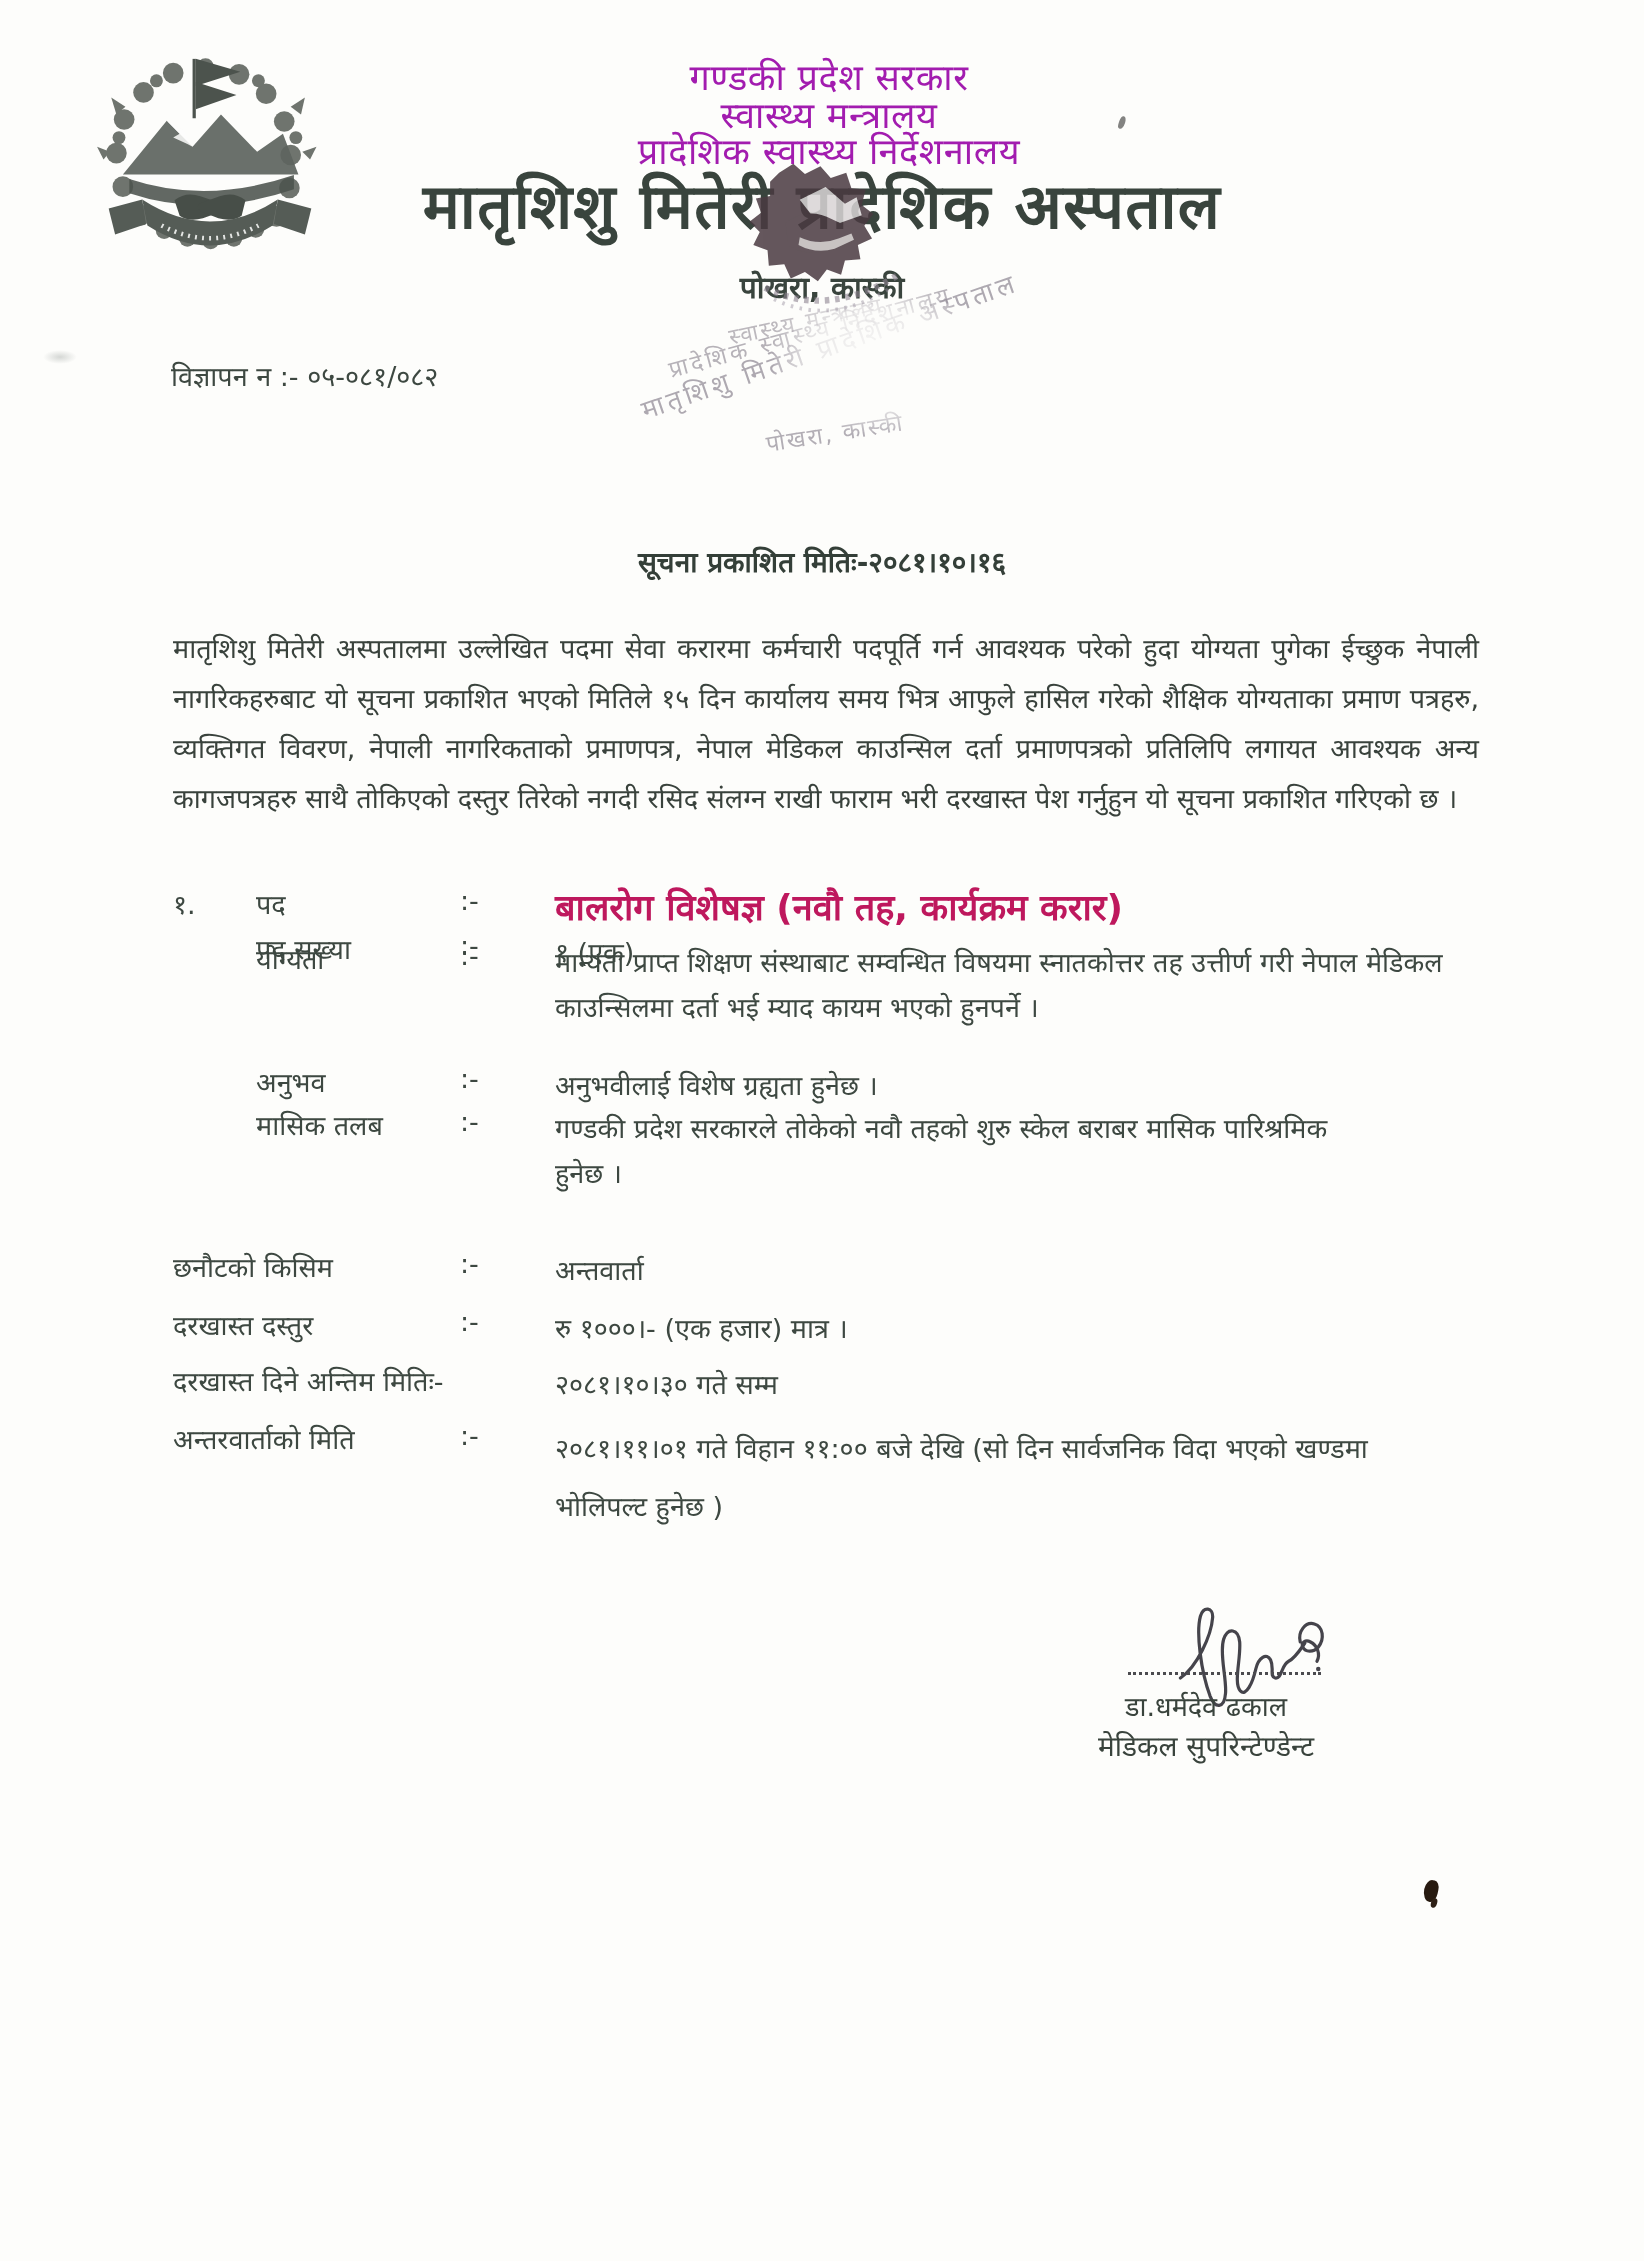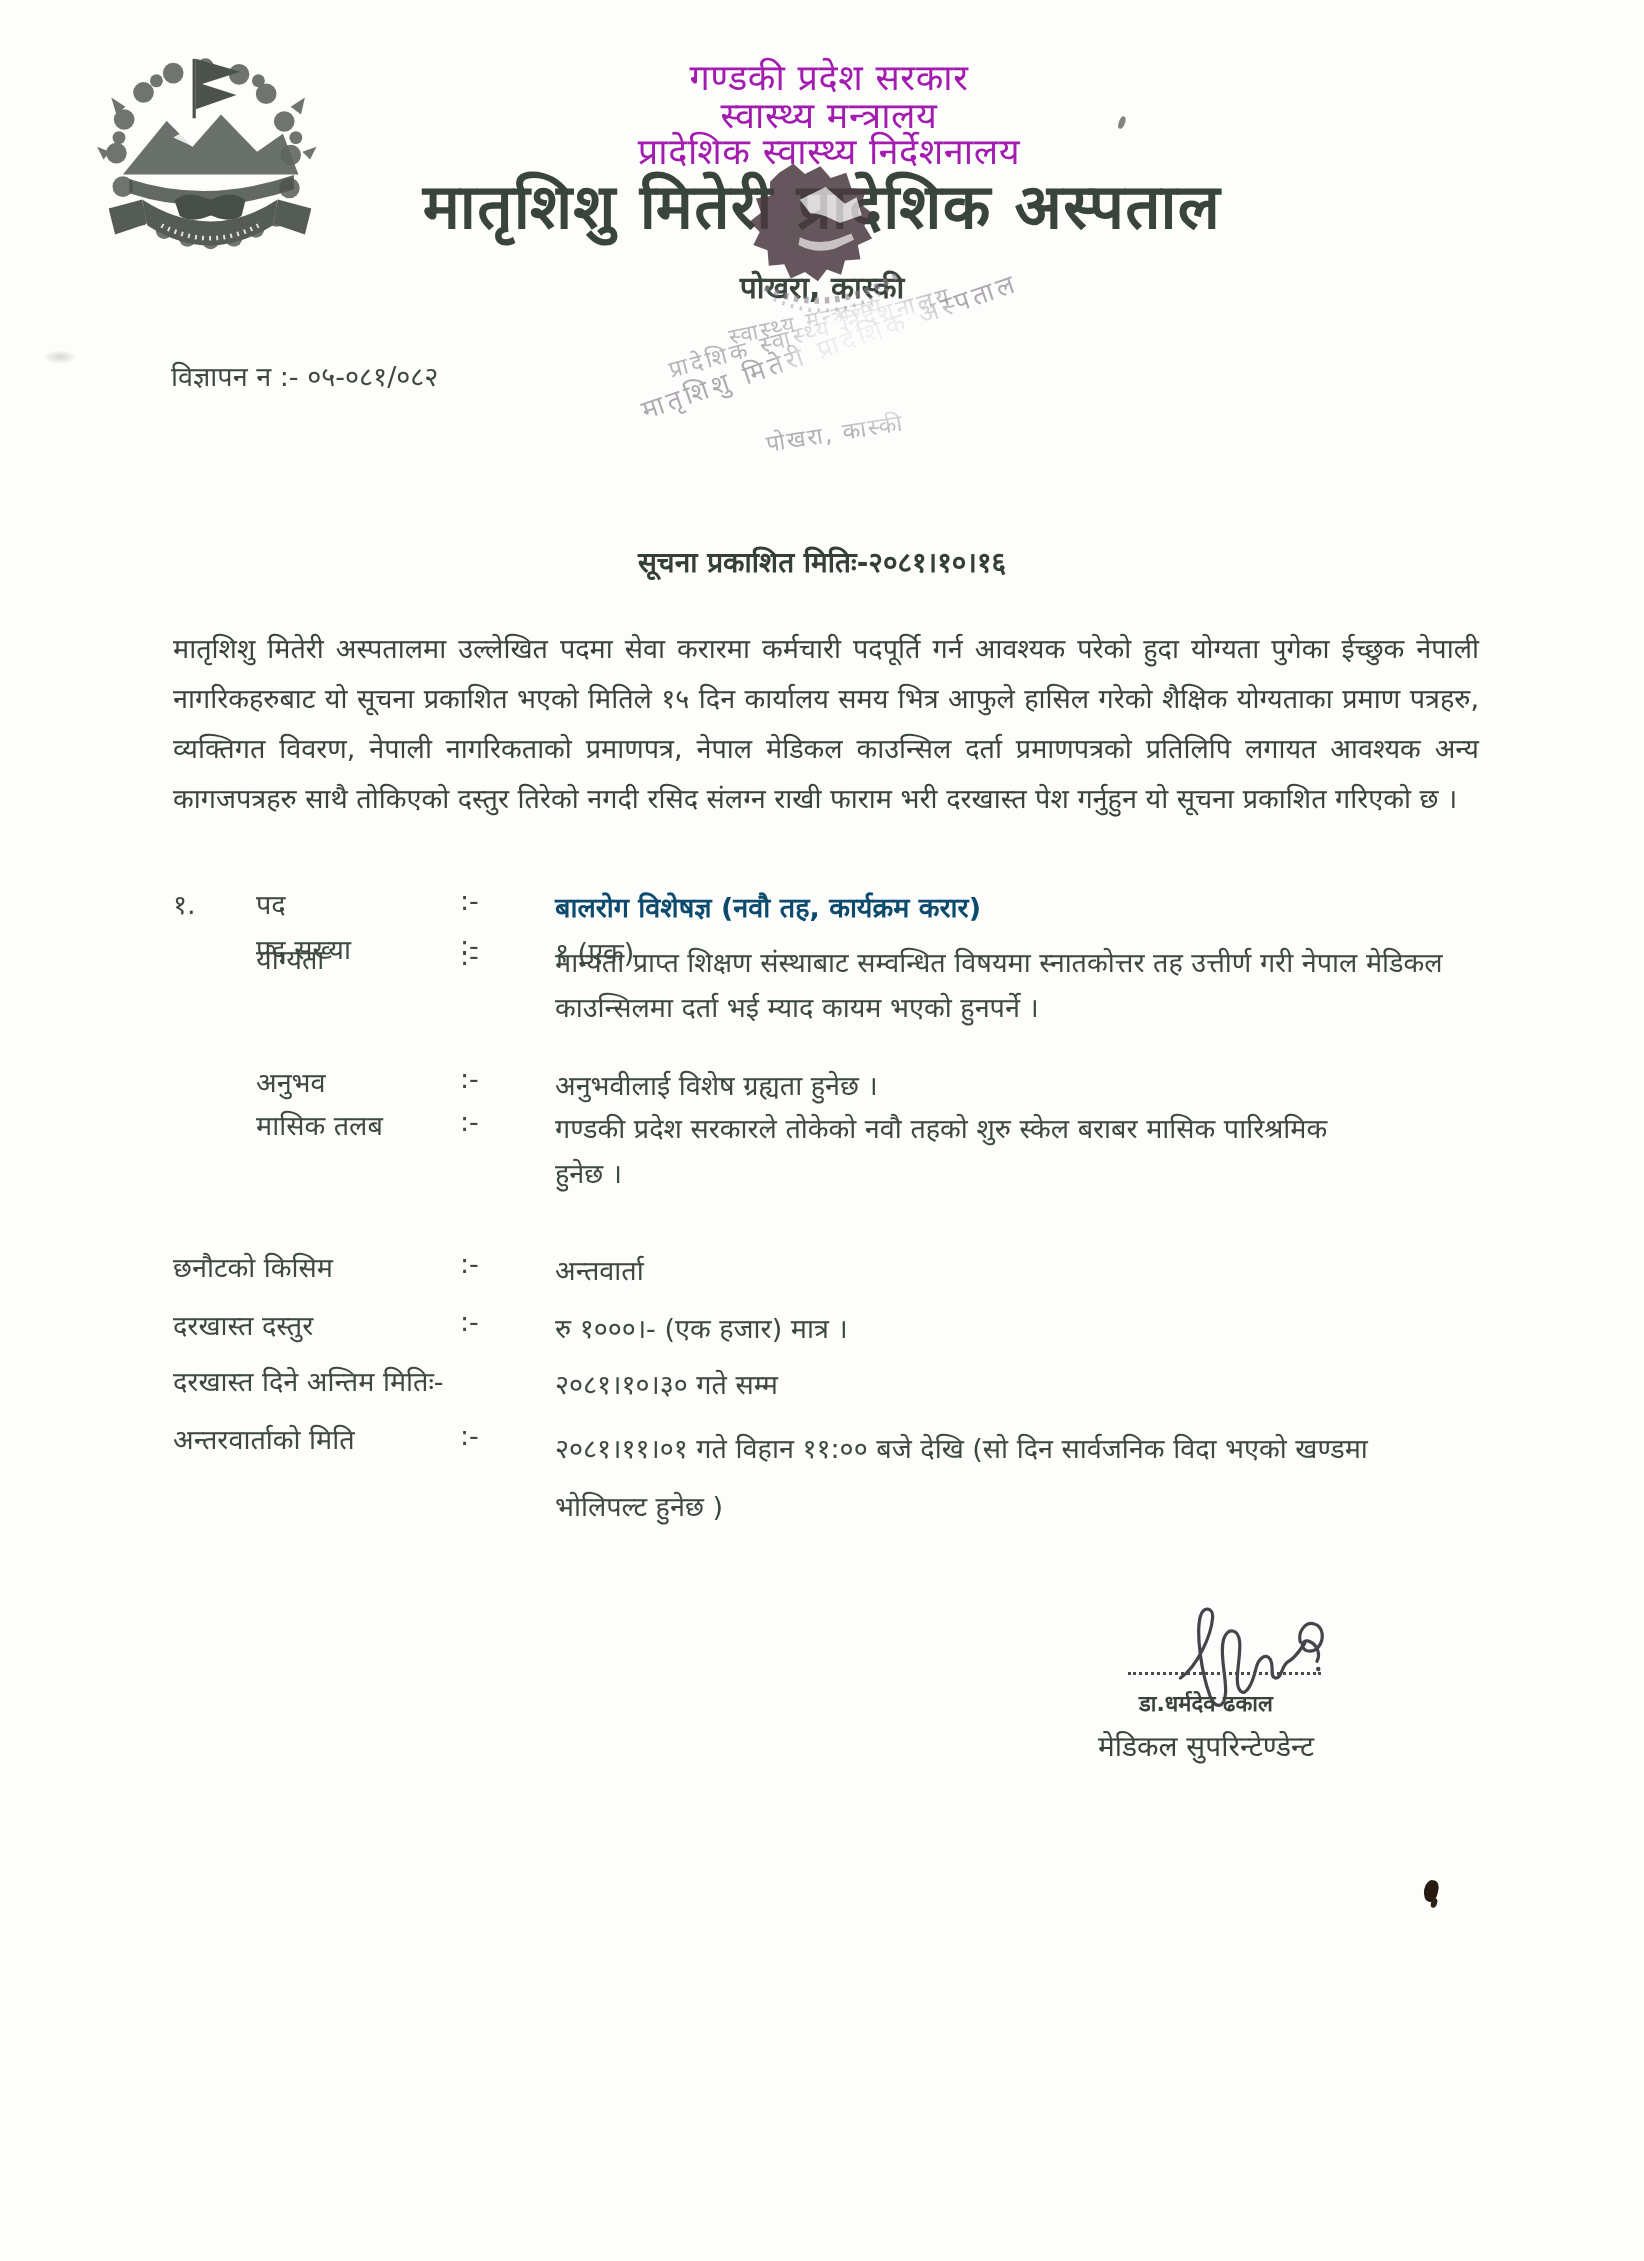--- a/index.html
+++ b/index.html
@@ -32,26 +32,26 @@
 
   .lrow{left:0;width:1644px;height:52px;font-size:27px;}
   .c-num{position:absolute;left:173px;}
   .c-label{position:absolute;left:256px;white-space:nowrap;}
   .d-label{position:absolute;left:173px;white-space:nowrap;}
   .c-sep{position:absolute;left:460px;}
   .c-val{position:absolute;left:555px;width:967px;line-height:45px;}
   .c-val.w1440{width:928px;}
   .c-val.w1270{width:819px;}
   .c-val.w1370{width:883px;line-height:58px;}
-  .bold-val{font-weight:bold;font-size:27px;color:#0c4a6e;}
+  .bold-val{font-weight:bold;font-size:36px;color:#be185d;}
 
   
   .sigblock{left:1045px;top:1583px;width:322px;height:193px;}
   .dotline{position:absolute;left:83px;top:89px;width:193px;border-bottom:3.9px dotted #4b4b4f;}
-  .sig-name{position:absolute;left:0;top:104px;width:322px;text-align:center;font-size:22px;font-weight:bold;color:#39433c;white-space:nowrap;}
+  .sig-name{position:absolute;left:0;top:104px;width:322px;text-align:center;font-size:27px;font-weight:normal;color:#39433c;white-space:nowrap;}
   .sig-desg{position:absolute;left:0;top:143px;width:322px;text-align:center;font-size:28px;color:#39433c;white-space:nowrap;}
 
   
   .smudge{left:43px;top:350px;width:34px;height:14px;border-radius:50%;
     background:radial-gradient(ellipse, rgba(120,128,124,.30), rgba(120,128,124,0) 70%);}
   .comma-mark{left:1119px;top:116px;width:5.8px;height:13px;background:#5a5a58;border-radius:50% 50% 60% 40%;transform:rotate(18deg);opacity:.75;}
   .ink-dot{left:1424px;top:1880px;width:14px;height:22px;background:#271a10;border-radius:55% 45% 50% 60%;transform:rotate(12deg);}
   .ink-dot2{left:1431px;top:1898px;width:6.4px;height:10.3px;background:#2e2015;border-radius:50%;transform:rotate(18deg);}
 </style>
 </head>

